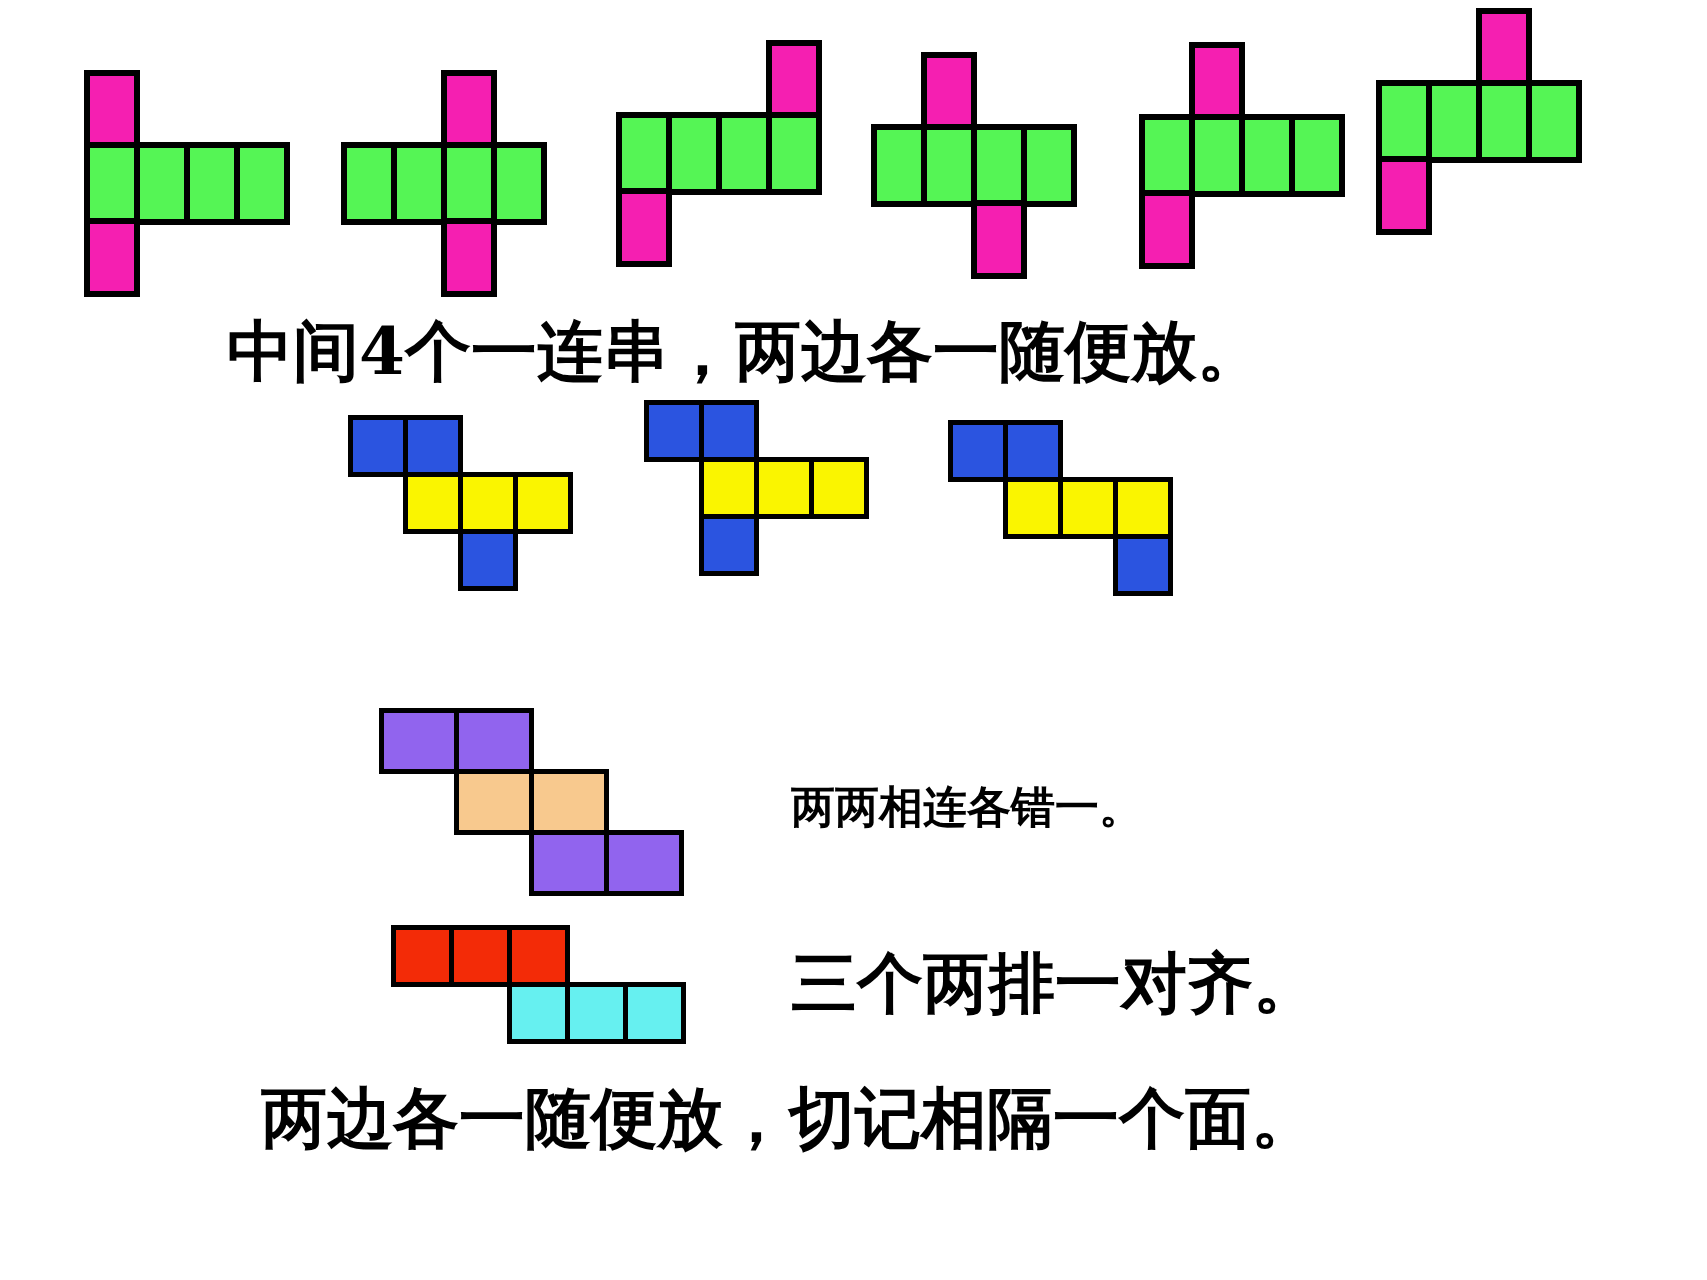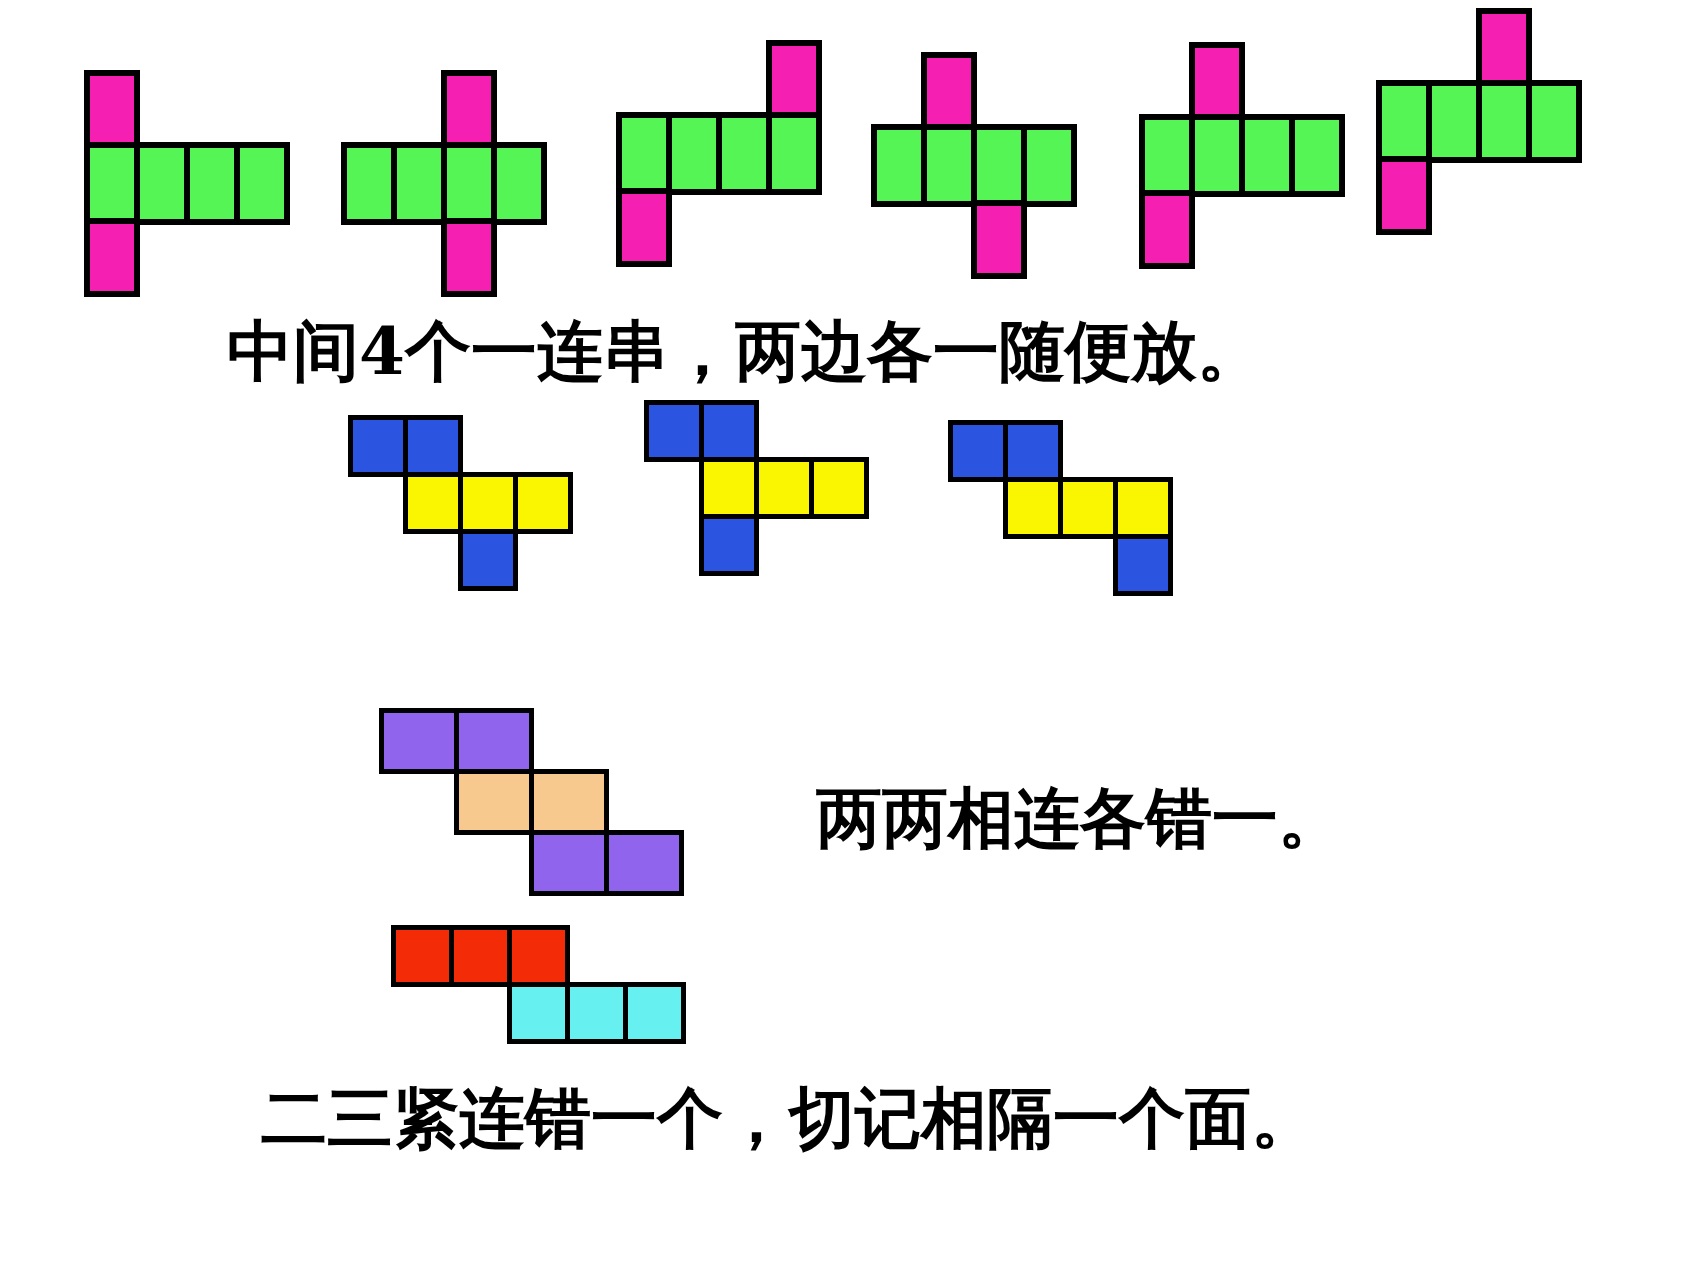--- a/index.html
+++ b/index.html
@@ -132,27 +132,28 @@
 
   <div class="net" style="left:363px; top:708px;">
     <div class="cell thin" style="left:0px;   top:0px;   width:80px; height:66px; background:#9164EE;"></div>
     <div class="cell thin" style="left:75px;  top:0px;   width:80px; height:66px; background:#9164EE;"></div>
     <div class="cell thin" style="left:75px;  top:61px;  width:80px; height:66px; background:#F8C98E;"></div>
     <div class="cell thin" style="left:150px; top:61px;  width:80px; height:66px; background:#F8C98E;"></div>
     <div class="cell thin" style="left:150px; top:122px; width:80px; height:66px; background:#9164EE;"></div>
     <div class="cell thin" style="left:225px; top:122px; width:80px; height:66px; background:#9164EE;"></div>
   </div>
 
-  <div class="txt" style="left:775px; top:785px; font-size:66px;margin-left:25px;">两两相连各错一。</div>
+  <div class="txt" style="left:775px; top:785px; font-size:44px;">两两相连各错一。</div>
 
   <div class="net" style="left:375px; top:925px;">
     <div class="cell thin" style="left:0px;   top:0px;  width:63px; height:62px; background:#F32B07;"></div>
     <div class="cell thin" style="left:58px;  top:0px;  width:63px; height:62px; background:#F32B07;"></div>
     <div class="cell thin" style="left:116px; top:0px;  width:63px; height:62px; background:#F32B07;"></div>
     <div class="cell thin" style="left:116px; top:57px; width:63px; height:62px; background:#66F0F0;"></div>
     <div class="cell thin" style="left:174px; top:57px; width:63px; height:62px; background:#66F0F0;"></div>
     <div class="cell thin" style="left:232px; top:57px; width:63px; height:62px; background:#66F0F0;"></div>
   </div>
 
+  <div class="txt" style="left:775px; top:950px; font-size:66px;">三个两排一对齐。</div>
 
-  <div class="txt" style="left:245px; top:1085px; font-size:66px;">二三紧连错一个，切记相隔一个面。</div>
+  <div class="txt" style="left:245px; top:1085px; font-size:66px;">两边各一随便放，切记相隔一个面。</div>
 
 </div>
 
 </body></html>

